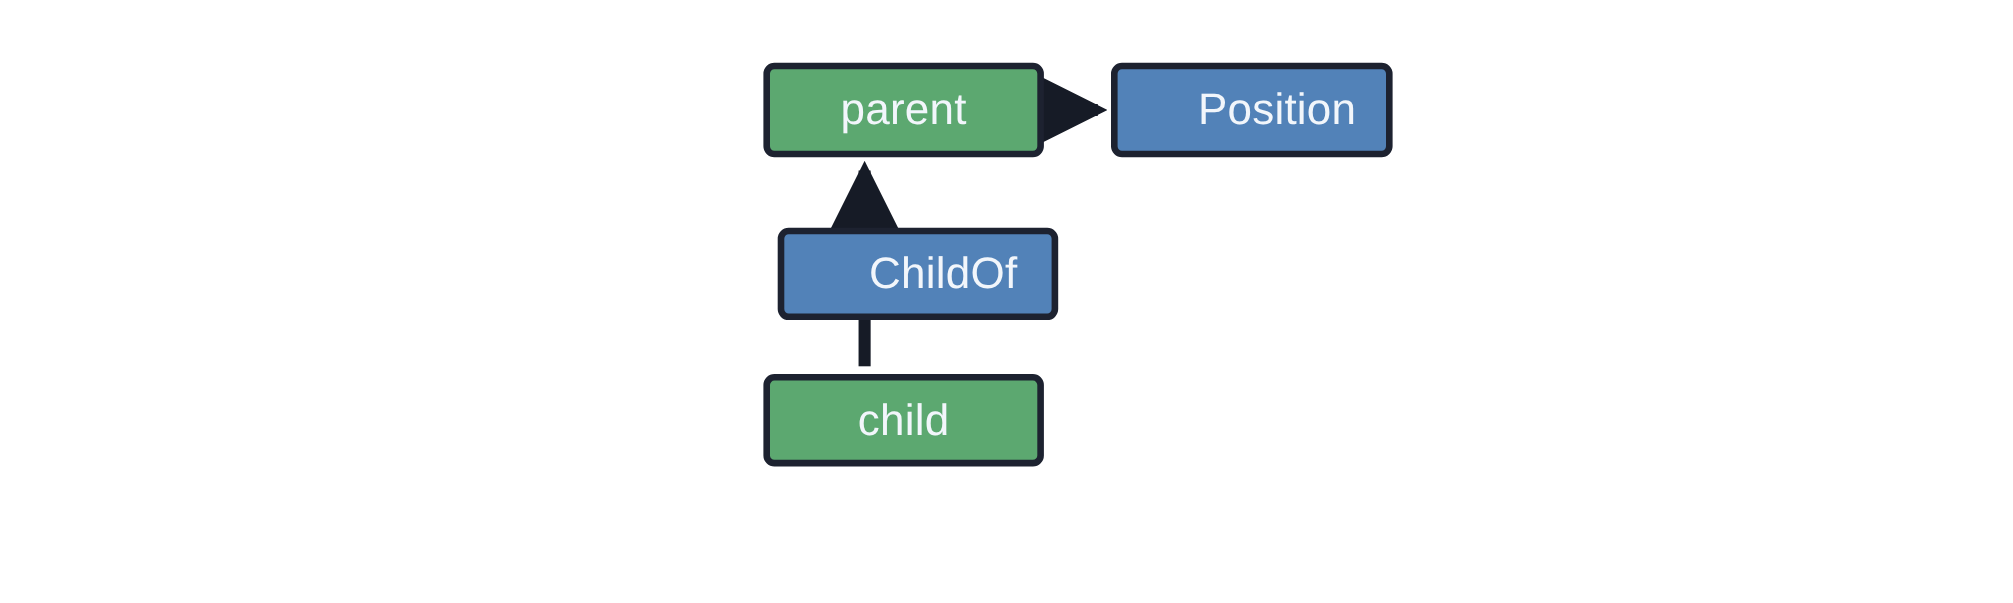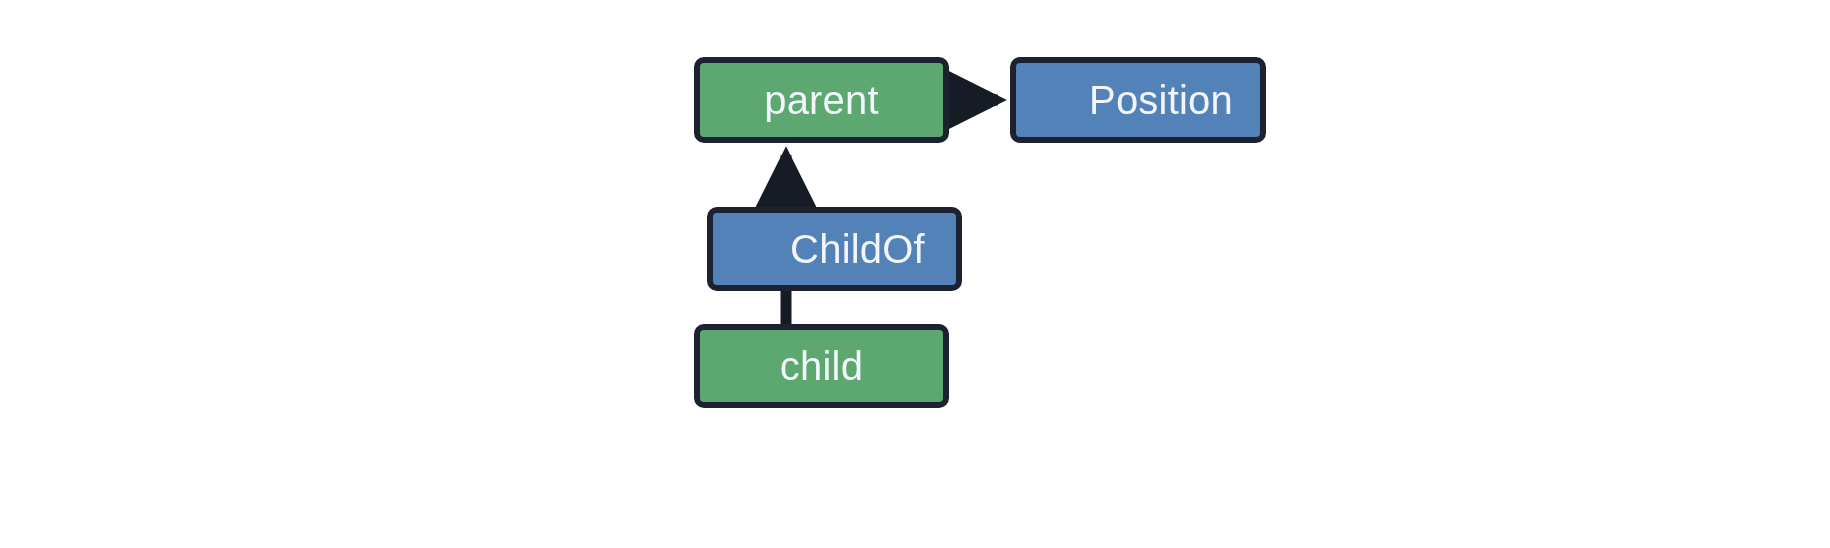--- a/index.html
+++ b/index.html
@@ -46,21 +46,21 @@
   .node-blue  { background: #5282b8; padding-left: 46px; }
   .node-label {
     display: block;
     white-space: nowrap;
     pointer-events: none;
   }
   
   #node-parent   { left: 658px; top: 57px;  width: 255px; height: 86px; }
   #node-position { left: 1010px; top: 57px; width: 256px; height: 86px; }
   #node-childof  { left: 660px; top: 207px; width: 255px; height: 84px; margin-left: 47px; }
-  #node-child    { left: 658px; top: 324px; width: 255px; height: 84px; }
+  #node-child    { left: 658px; top: 340px; width: 255px; height: 84px; }
 </style>
 </head>
 <body>
 
 <div id="canvas">
 
   <svg id="diagram-svg" viewBox="0 0 1830 548" xmlns="http://www.w3.org/2000/svg">
     <defs>
       <marker id="arrow-right" markerWidth="7" markerHeight="7" refX="6.2" refY="3.5" orient="auto" markerUnits="strokeWidth">
         <path d="M0,0 L7,3.5 L0,7 z" fill="#161b26"></path>

